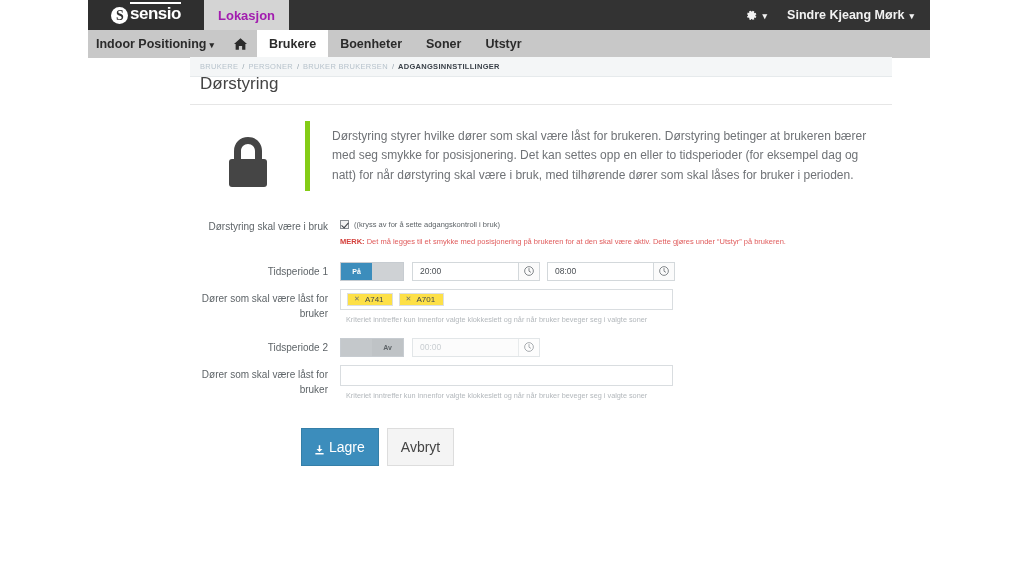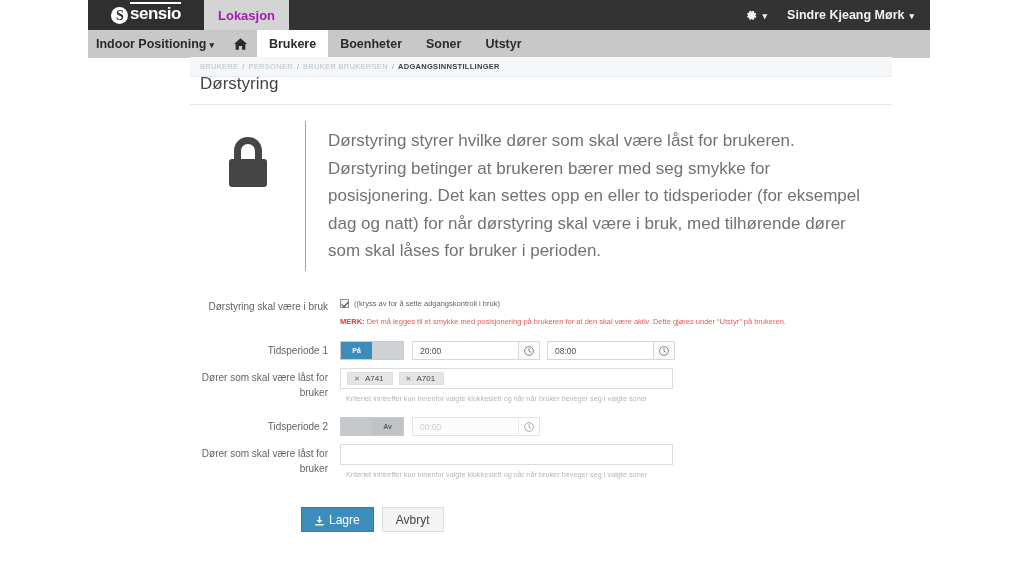--- a/index.html
+++ b/index.html
@@ -82,22 +82,22 @@
 
   .intro {
     display:flex; align-items:flex-start; padding:16px 10px 8px 0;
   }
   .lock-col { width:115px; display:flex; justify-content:center; padding-top:14px; }
   .lock {
     position:relative; width:50px; height:56px;
   }
   .lock svg { display:block; }
   .intro-text {
-    flex:1; border-left:1px solid #84cc16; padding:6px 10px 6px 22px;
-    font-size:17px; line-height:1.62; color:#6f7276;
+    flex:1; border-left:5px solid #84cc16; padding:6px 10px 6px 22px;
+    font-size:12px; line-height:1.62; color:#6f7276;
   }
 
   
   .form { padding:18px 0 0 0; font-size:0; }
   .frow { display:flex; align-items:flex-start; margin-bottom:2px; }
   .flabel {
     width:150px; text-align:right; padding-right:12px; padding-top:2px;
     font-size:10px; color:#5e6468; line-height:1.5;
   }
   .fctrl { flex:1; }
@@ -150,33 +150,33 @@
   .clock-ico { width:10px; height:10px; display:block; }
 
   .doors-row { margin-top:8px; }
   .tagbox {
     width:333px; min-height:21px; border:1px solid #d9dde0; background:#fff;
     display:flex; align-items:center; gap:6px; padding:3px 6px;
   }
   .tagbox.empty { height:21px; }
   .tag {
     display:flex; align-items:center; gap:5px;
-    background:#e5e5e5; border:1px solid #dcdfe1;
+    background:#fde047; border:1px solid #dcdfe1;
     padding:1px 8px 1px 6px; font-size:8px; color:#43484c;
   }
   .tag .x { font-size:7px; color:#6d7276; }
   .hint {
     margin-top:5px; margin-left:6px;
     font-size:7.3px; color:#b3b8bc;
   }
 
   .btn-row { display:flex; gap:8px; padding:26px 0 0 111px; }
   .btn {
     display:flex; align-items:center; gap:5px;
-    height:25px; padding:0 13px; font-size:12px;
+    height:38px; padding:0 13px; font-size:14px;
     border:1px solid transparent; cursor:pointer;
   }
   .btn-primary { background:#3c8dbc; border-color:#357fa8; color:#fff; }
   .btn-default { background:#f4f4f4; border-color:#dddddd; color:#444;text-align:center; }
   .dl-ico { width:9px; height:10px; display:block; }
 </style>
 </head>
 <body>
 
 <div id="app">

